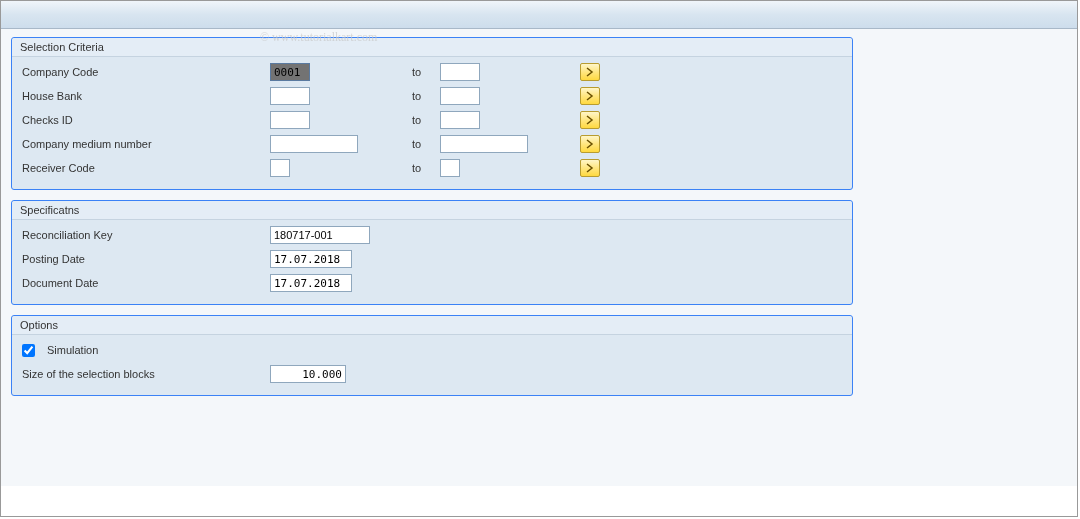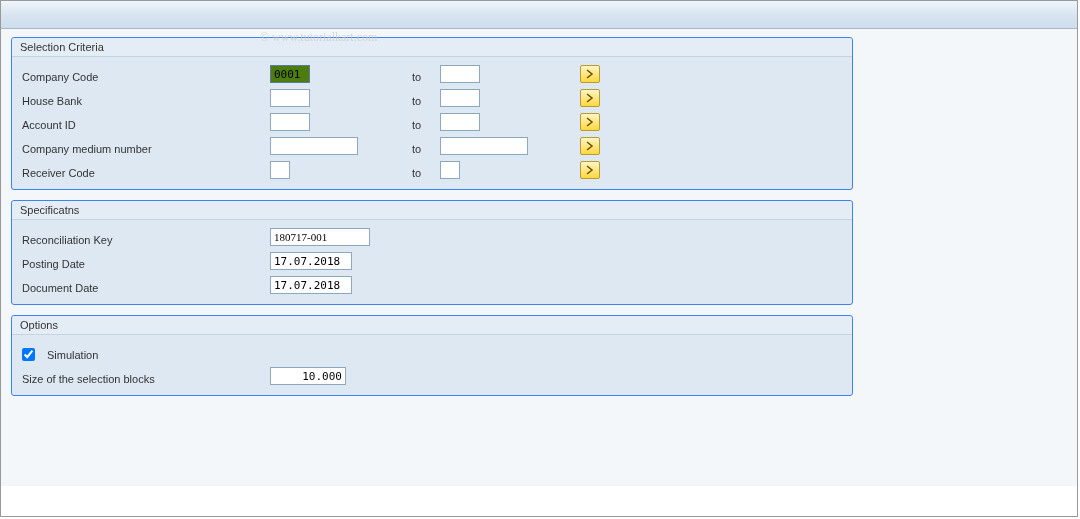--- a/index.html
+++ b/index.html
@@ -78,21 +78,21 @@
       font-size: 11px;
       color: #333;
       border-bottom: 1px solid #c5d3e0;
       border-radius: 3px 3px 0 0;
     }
     .group-body {
       padding: 4px 8px 2px 8px;
     }
     .row {
       display: flex;
-      align-items: flex-end;
+      align-items: center;
       height: 22px;
       margin-bottom: 2px;
     }
     .label-col {
       width: 250px;
       font-size: 11px;
       color: #333;
       padding-left: 2px;
     }
     .input-col {
@@ -117,21 +117,21 @@
     }
     input[type="text"] {
       height: 18px;
       border: 1px solid #8fa7bd;
       background: #fff;
       font-size: 11px;
       padding: 0 3px;
       font-family: Arial;
     }
     input.highlighted {
-      background: #4d7c0f;
+      background: #737373;
       border: 1px solid #5a7aa0;
     }
     .w-small { width: 40px; }
     .w-tiny { width: 20px; }
     .w-med { width: 88px; }
     .w-large { width: 100px; }
     .multi-select-btn {
       width: 20px;
       height: 18px;
       background: linear-gradient(to bottom,#fff6c8,#ffe680,#ffd940);
@@ -207,21 +207,21 @@
           <div class="btn-col">
             <button class="multi-select-btn">
               <span><svg viewBox="0 0 10 10">
                     <path d="M2 1l5 4-5 4" fill="none" stroke="#6a5000" stroke-width="1.5"></path>
                   </svg></span>
             </button>
           </div>
         </div>
 
         <div class="row">
-          <div class="label-col">Account ID</div>
+          <div class="label-col">Checks ID</div>
           <div class="input-col">
               <input type="text" class="w-small" value="" style="">
             </div>
           <div class="to-col">to</div>
           <div class="input2-col">
               <input type="text" class="w-small" value="" style="">
             </div>
           <div class="btn-col">
             <button class="multi-select-btn">
               <span><svg viewBox="0 0 10 10">
@@ -270,21 +270,21 @@
       </div>
     </div>
 
     <div class="group-box">
       <div class="group-title">Specificatns</div>
       <div class="group-body">
 
         <div class="row">
           <div class="label-col">Reconciliation Key</div>
           <div class="input-col">
-              <input type="text" class="w-large" style="font-family: Liberation Serif, serif;" value="180717-001">
+              <input type="text" class="w-large" style="font-family: Liberation Sans, sans-serif;" value="180717-001">
             </div>
         </div>
 
         <div class="row">
           <div class="label-col">Posting Date</div>
           <div class="input-col">
               <input type="text" style="width: 82px; font-family: monospace;" value="17.07.2018">
             </div>
         </div>
 

